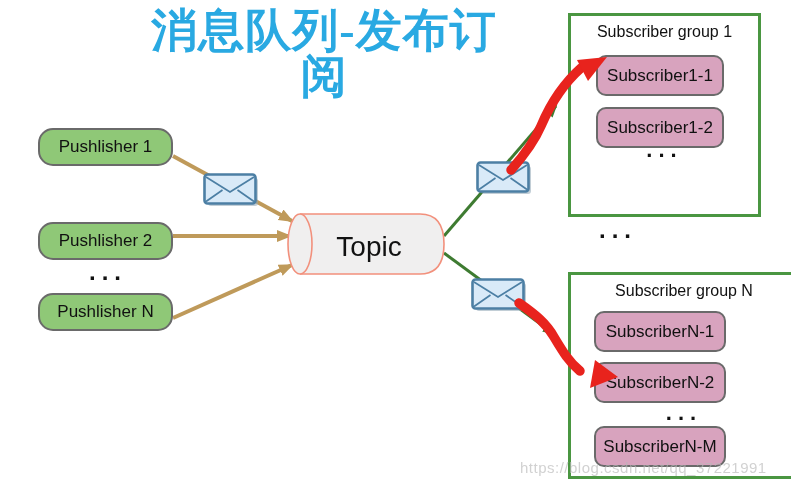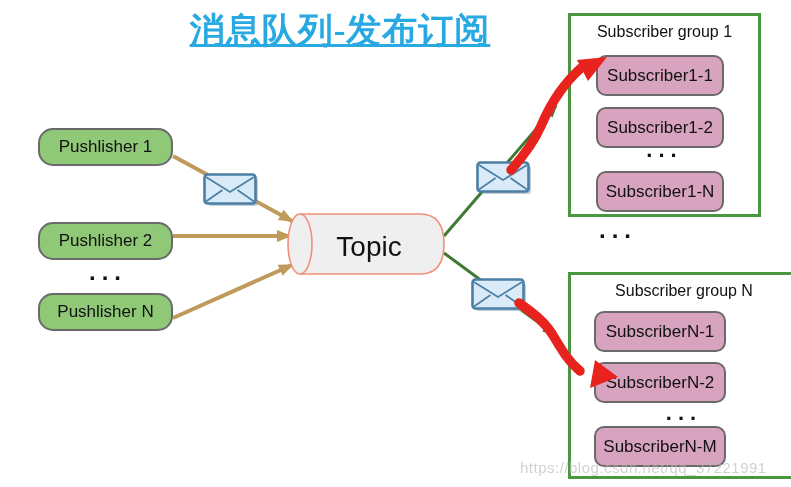--- a/index.html
+++ b/index.html
@@ -2,23 +2,23 @@
 <html><head>
 <meta charset="utf-8">
 <style>
   html,body{margin:0;padding:0;background:#ffffff;}
   #stage{
     position:relative;width:791px;height:487px;background:#ffffff;
     overflow:hidden;font-family:"Liberation Sans",sans-serif;
   }
   .abs{position:absolute;}
   #title{
-    left:156px;top:8px;width:368px;height:46px;text-align:center;
-    font-family:"Liberation Serif",serif;font-weight:bold;font-size:35px;
-    color:#29A9E2;letter-spacing:1px;line-height:46px;text-decoration:underline;
+    left:140px;top:8px;width:368px;height:46px;text-align:center;
+    font-family:"Liberation Serif",serif;font-weight:bold;font-size:46px;
+    color:#29A9E2;letter-spacing:1px;line-height:46px;
   }
   .pub-box{
     width:135px;height:38px;left:38px;background:#8FC877;
     border:2.5px solid #6A6A6A;border-radius:15px;
     display:flex;align-items:center;justify-content:center;
     font-size:17px;color:#111;box-sizing:border-box;z-index:2;
   }
   .dots{
     font-weight:bold;color:#111;text-align:center;letter-spacing:6px;
     font-size:24px;line-height:20px;z-index:2;
@@ -128,23 +128,20 @@
 
   <div id="group-1" class="abs group-box">
     <div class="group-title">Subscriber group 1</div>
     <div class="sub-box" style="top:31px;">
       <span>Subscriber1-1</span>
     </div>
     <div class="sub-box" style="top:83px;">
       <span>Subscriber1-2</span>
     </div>
     <div class="dots group-dots" style="top:124px;font-size:22px;">...</div>
-    <div class="sub-box" style="top:147px;">
-      <span>Subscriber1-N</span>
-    </div>
   </div>
 
   <div id="between-dots" class="abs dots">...</div>
 
   <div id="group-n" class="abs group-box">
     <div class="group-title">Subscriber group N</div>
     <div class="sub-box" style="top:36px;">
       <span>SubscriberN-1</span>
     </div>
     <div class="sub-box" style="top:87px;">

